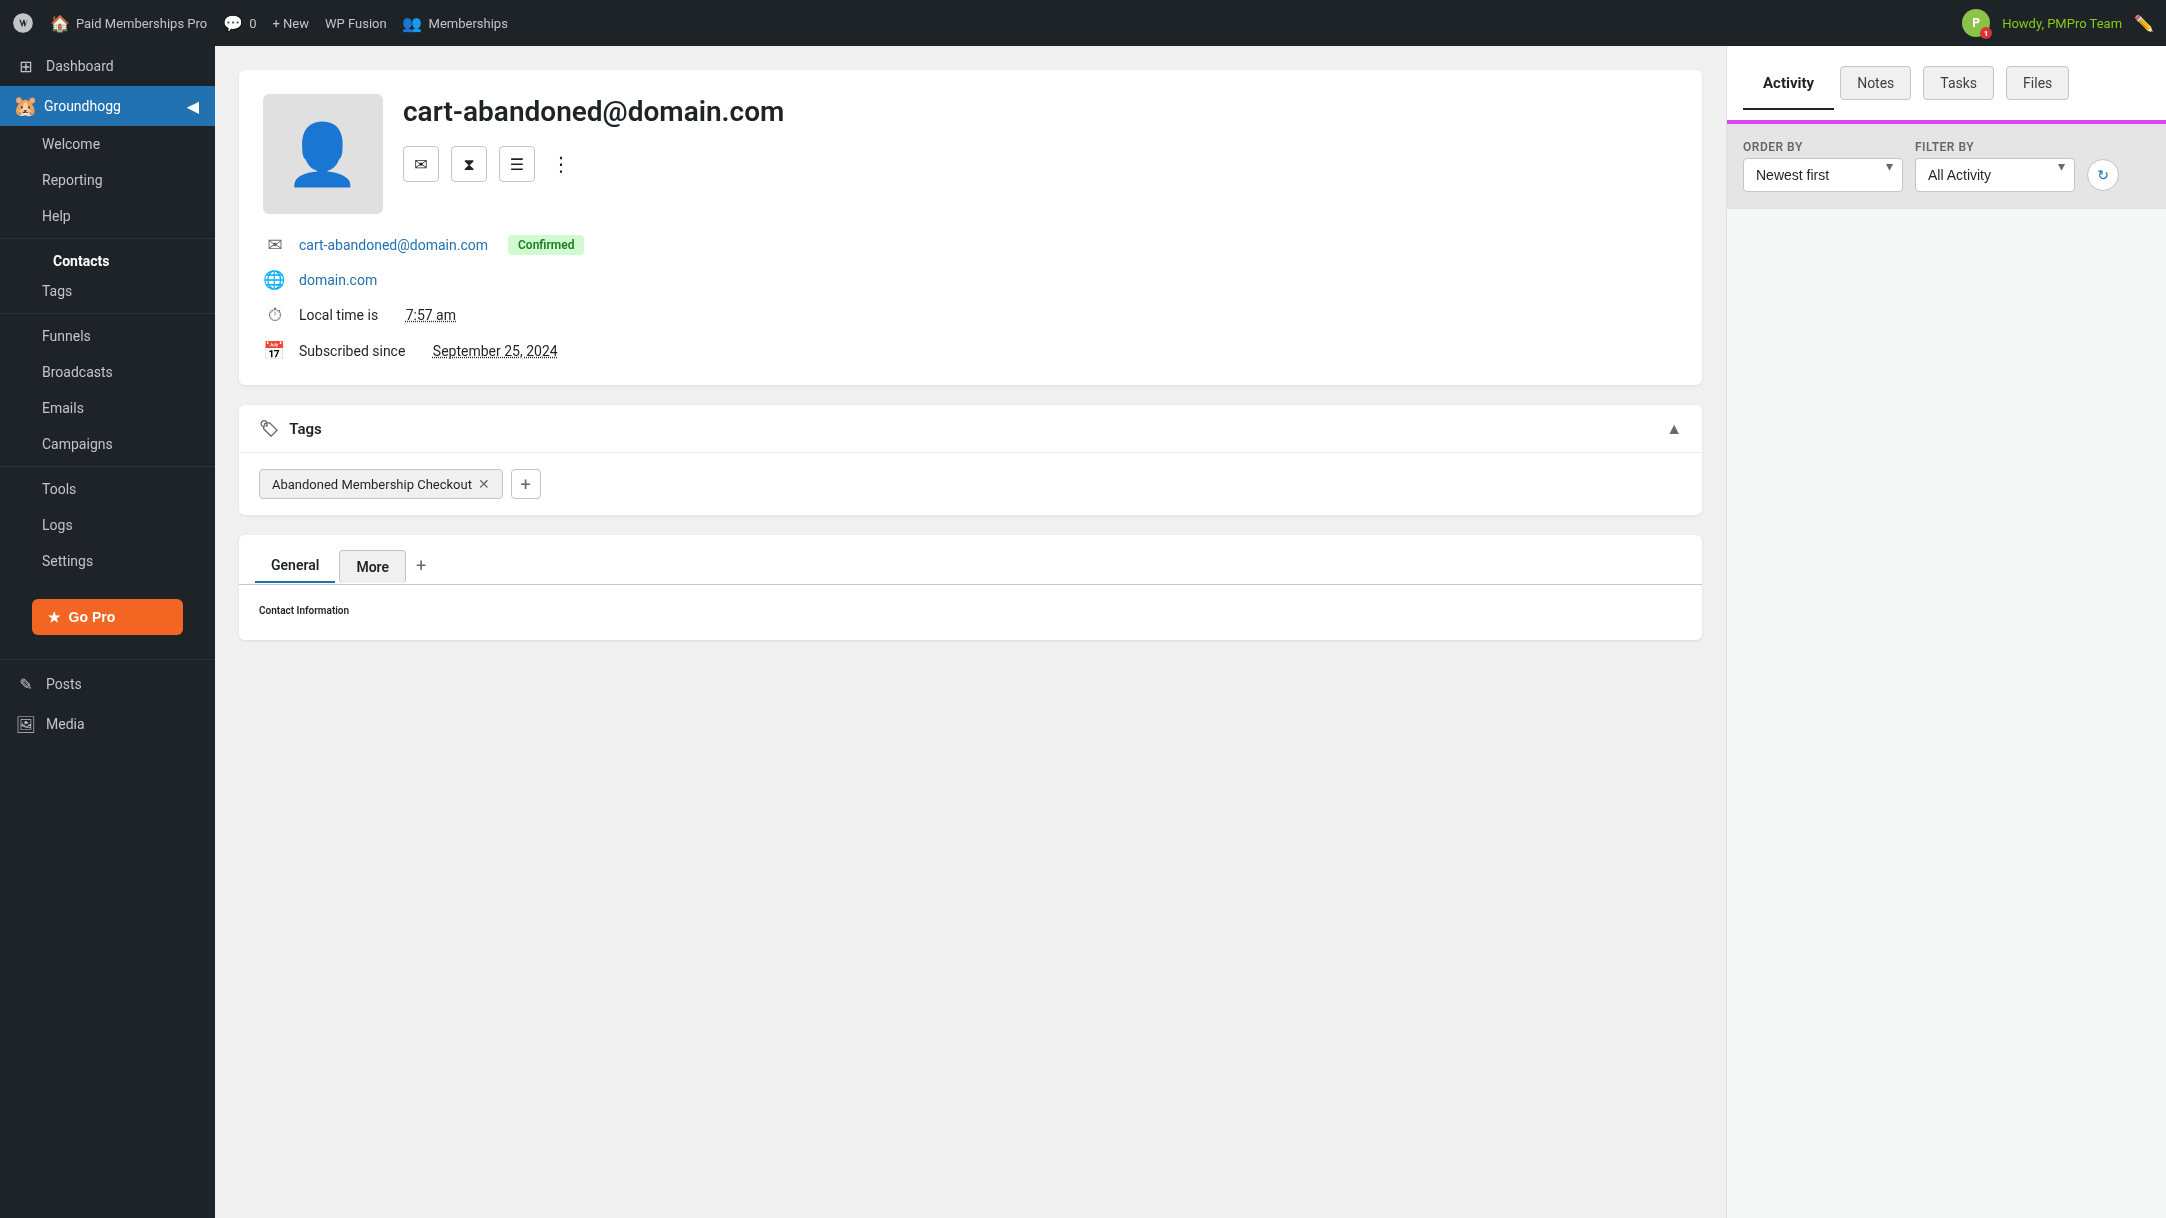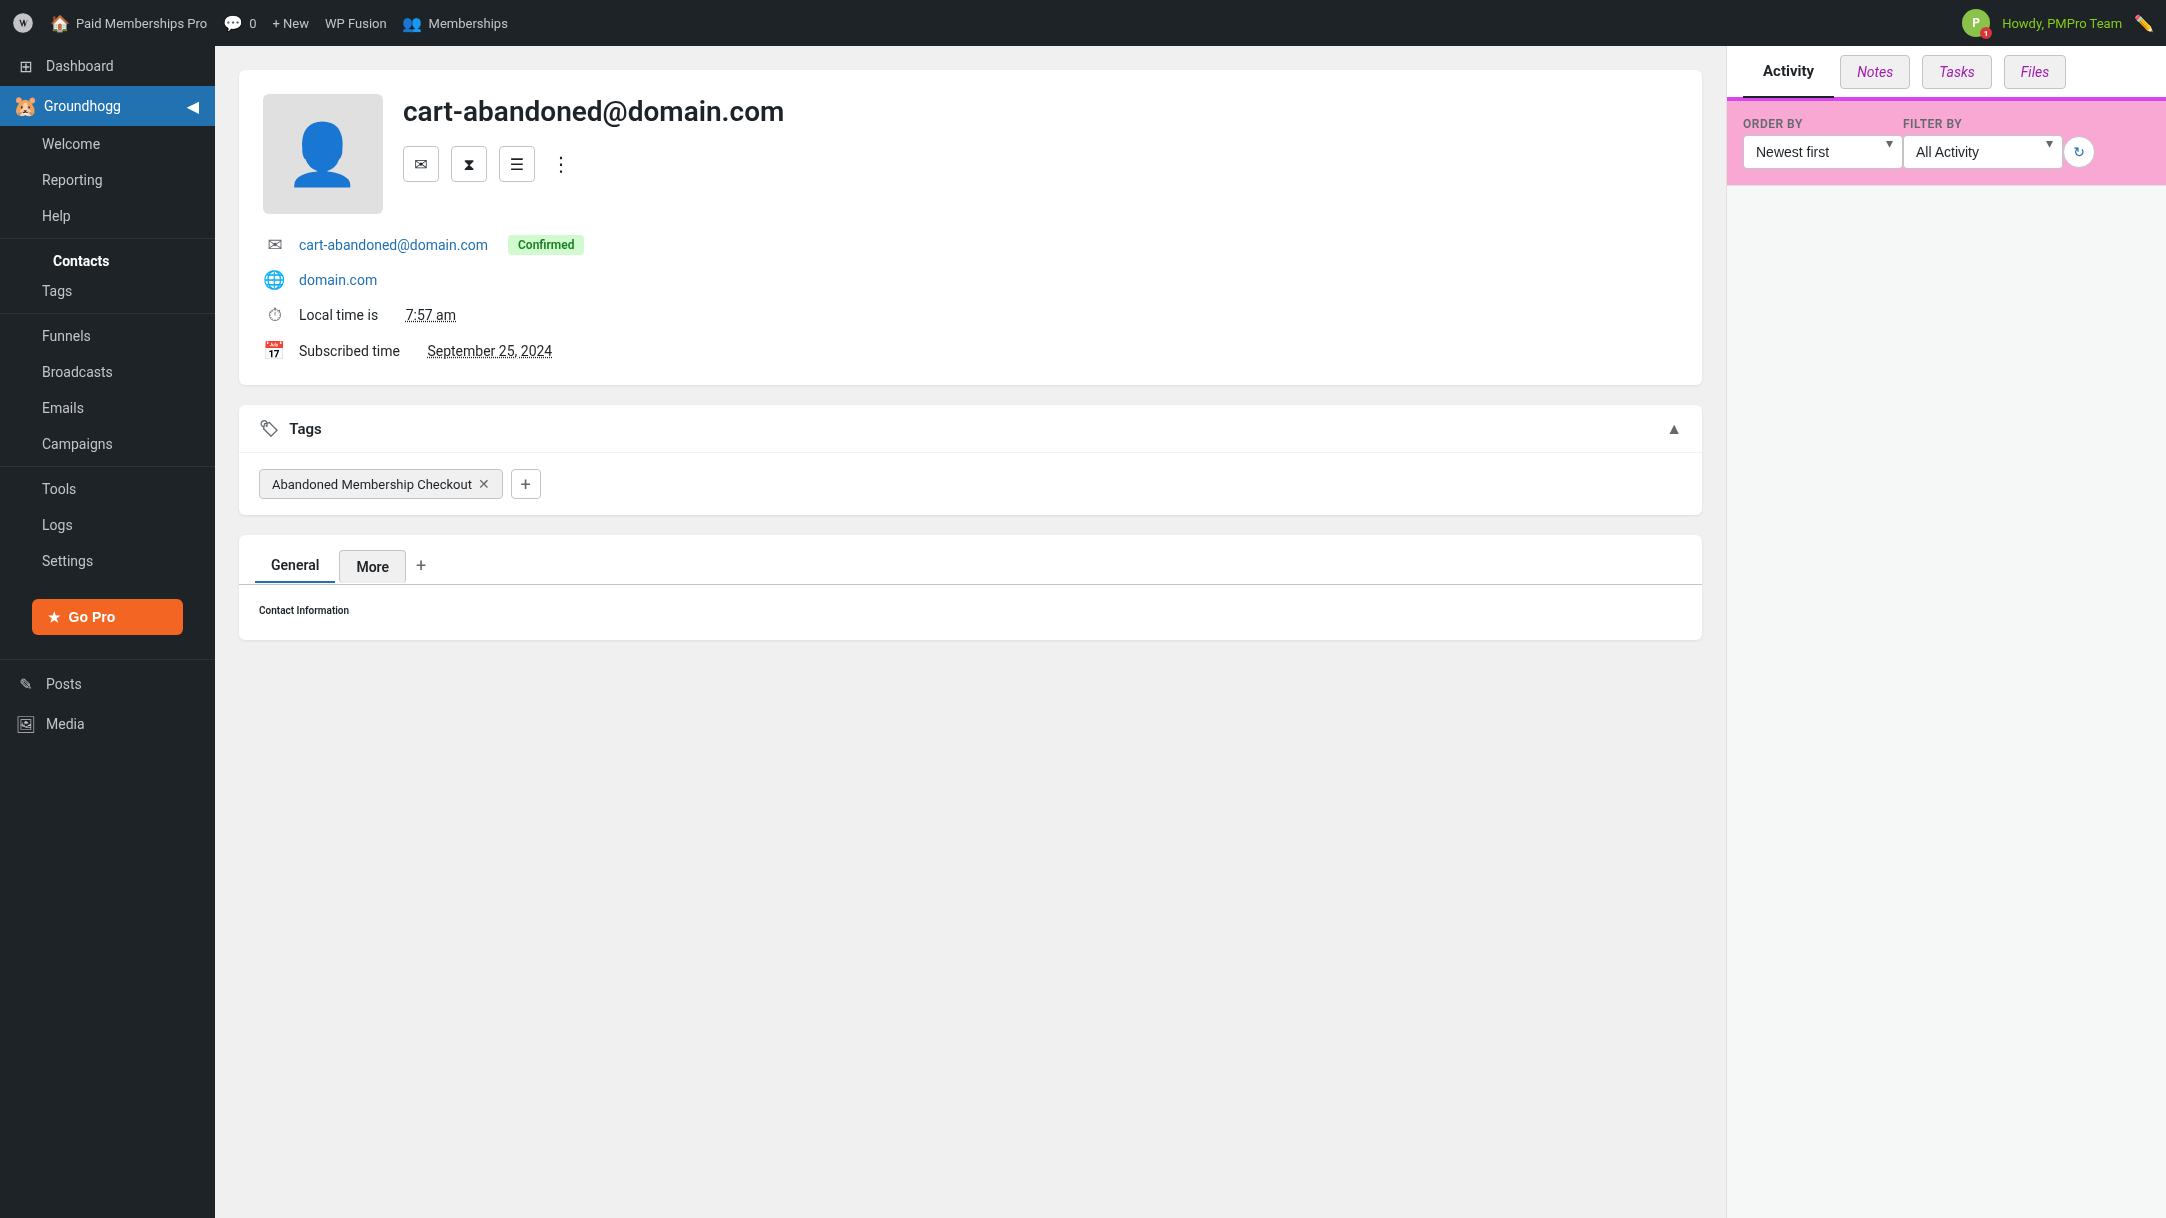--- a/index.html
+++ b/index.html
@@ -118,22 +118,22 @@
 
     
     .save-bar { position: sticky; bottom: 0; background: rgba(240,240,241,0.95); padding: 16px 24px; display: flex; justify-content: center; }
     .save-btn { background: #2271b1; color: #fff; border: none; border-radius: 6px; padding: 12px 32px; font-size: 15px; font-weight: 600; cursor: pointer; }
 
     
     .right-panel { width: 440px; background: #f6f7f7; border-left: 1px solid #e0e0e0; display: flex; flex-direction: column; flex-shrink: 0; }
     .right-panel-tabs { display: flex; align-items: center; padding: 0 16px; border-bottom: 4px solid #d946ef; background: #fff; }
     .right-tab { padding: 16px 20px; font-size: 15px; cursor: pointer; color: #646970; border-bottom: 2px solid transparent; margin-bottom: -1px; }
     .right-tab.active { color: #1d2327; font-weight: 700; border-bottom-color: #1d2327; }
-    .right-tab-btn { padding: 8px 16px; font-size: 14px; cursor: pointer; color: #a21caf; background: #f0f0f1; border: 1px solid #c3c4c7; border-radius: 4px; margin: 8px 6px; font-style: italic; }
-    .right-panel-filters { display: flex; align-items: center; gap: 0; padding: 16px; border-bottom: 1px solid #e0e0e0; background: #f9a8d4; }
+    .right-tab-btn { padding: 8px 16px; font-size: 14px; cursor: pointer; color: #404040; background: #f0f0f1; border: 1px solid #c3c4c7; border-radius: 4px; margin: 20px 6px; }
+    .right-panel-filters { display: flex; align-items: center; gap: 12px; padding: 16px; border-bottom: 1px solid #e0e0e0; background: #e5e5e5; }
     .filter-group { display: flex; flex-direction: column; gap: 4px; }
     .filter-label { font-size: 12px; color: #646970; font-weight: 600; text-transform: uppercase; letter-spacing: 0.5px; }
     .filter-select { border: 1px solid #c3c4c7; border-radius: 4px; padding: 8px 32px 8px 12px; font-size: 14px; color: #1d2327; background: #fff; cursor: pointer; appearance: none; min-width: 160px; position: relative; }
     .select-wrapper { position: relative; display: inline-flex; align-items: flex-start; }
     .select-wrapper::after { content: "▾"; position: absolute; right: 10px; pointer-events: none; color: #646970; }
     .refresh-btn { margin-top: 18px; width: 32px; height: 32px; border: 1px solid #c3c4c7; border-radius: 50%; display: flex; align-items: center; justify-content: center; cursor: pointer; background: #fff; color: #2271b1; font-size: 14px; }
     .right-panel-content { flex: 1; padding: 20px; display: flex; align-items: flex-start; justify-content: center; }
     .no-activity { background: #fef6ee; border: 1px solid #f0c070; border-radius: 6px; padding: 12px 24px; color: #8a6030; font-size: 14px; }
 
     
@@ -280,21 +280,21 @@
           <div class="detail-row">
             <span class="detail-icon">🌐</span>
             <a class="detail-link">domain.com</a>
           </div>
           <div class="detail-row">
             <span class="detail-icon">⏱</span>
             <span>Local time is</span>&nbsp;<span class="time-underline">7:57 am</span>
           </div>
           <div class="detail-row">
             <span class="detail-icon">📅</span>
-            <span>Subscribed time</span>&nbsp;<span style="text-decoration:underline; text-decoration-style:dotted;">September 25, 2024</span>
+            <span>Subscribed since</span>&nbsp;<span style="text-decoration:underline; text-decoration-style:dotted;">September 25, 2024</span>
           </div>
         </div>
       </div>
 
       <div class="tags-section">
         <div class="tags-header">
           <div class="tags-header-left">
             <span class="tag-icon">🏷</span>
             <span>Tags</span>
           </div>

